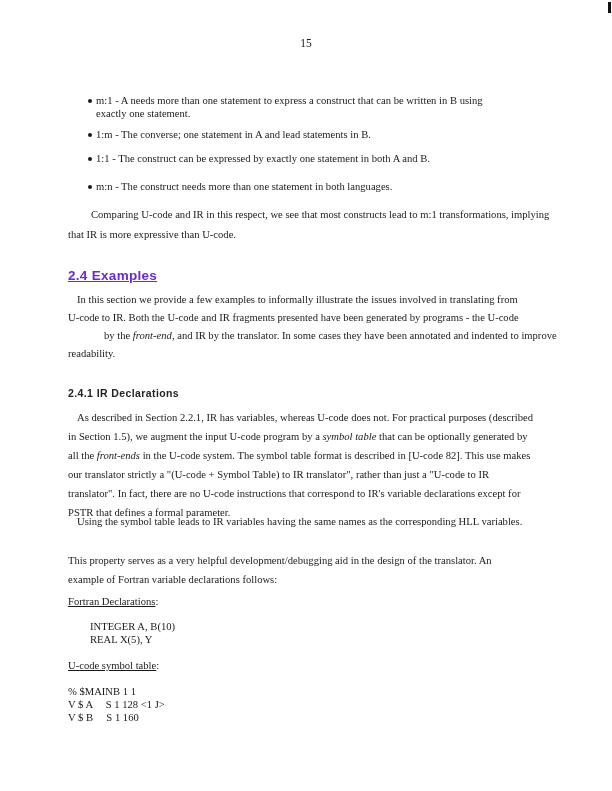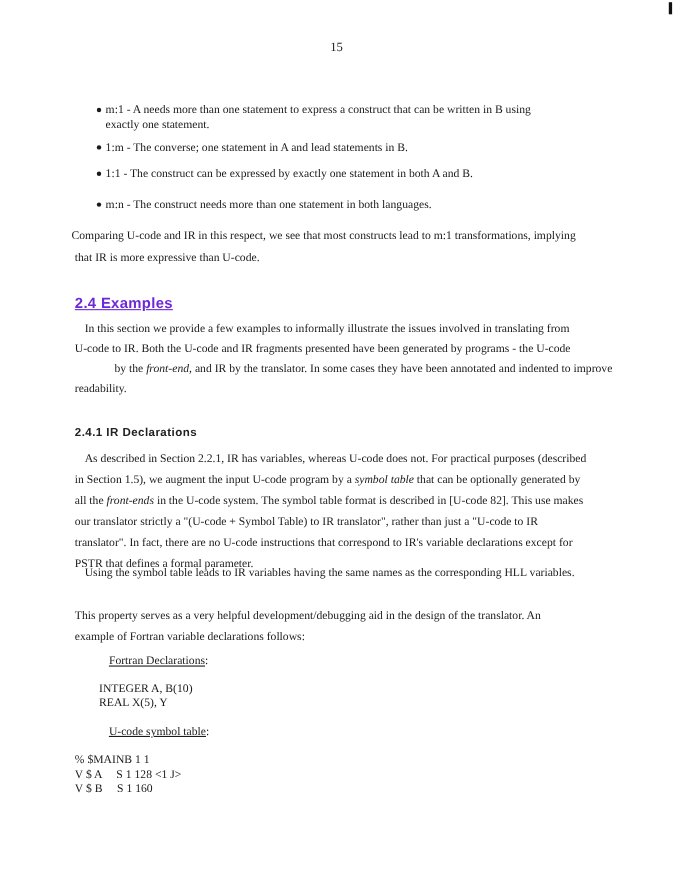--- a/index.html
+++ b/index.html
@@ -5,21 +5,21 @@
     html, body { margin:0; padding:0; background:#ffffff; }
     body { width:612px; height:791px; position:relative; overflow:hidden;
       font-family:"Liberation Serif", serif; color:#1a1a1a; }
     .abs { position:absolute; white-space:nowrap; }
     .serif { font-family:"Liberation Serif", serif; font-size:10.6px; }
     .sans { font-family:"Liberation Sans", sans-serif; }
     .pagenum { left:0; width:612px; text-align:center; top:37px; font-size:11.5px; }
     .bullet-dot { display:inline-block; width:4px; height:4px; border-radius:50%; background:#1a1a1a; margin-right:4px; vertical-align:middle; position:relative; top:-1px; }
     .h2 { font-size:13.5px; font-weight:bold; letter-spacing:0.3px; color:#6d28d9;text-decoration:underline; }
     .h3 { font-size:10.5px; font-weight:bold; letter-spacing:0.4px; color:#222; }
-    .u { text-decoration:underline;margin-left:31px; }
+    .u { text-decoration:underline; }
     i { font-style:italic; }
     .edge-mark { position:absolute; left:608px; top:2px; width:3px; height:11px; background:#111; }
   </style>
 </head>
 <body>
 
 <div class="edge-mark"></div>
 
 <div class="abs pagenum serif">15</div>
 
@@ -33,21 +33,21 @@
 </div>
 
 <div class="abs serif" style="left:88px; top:153px;">
   <span class="bullet-dot"></span><span>1:1</span><span> - The construct can be expressed by exactly one statement in both A and B.</span>
 </div>
 
 <div class="abs serif" style="left:88px; top:181px;">
   <span class="bullet-dot"></span><span>m:n</span><span> - The construct needs more than one statement in both languages.</span>
 </div>
 
-<div class="abs serif" style="left:65px; top:209px;">Comparing U-code and IR in this respect, we see that most constructs lead to m:1 transformations, implying</div>
+<div class="abs serif" style="left:91px; top:209px;">Comparing U-code and IR in this respect, we see that most constructs lead to m:1 transformations, implying</div>
 <div class="abs serif" style="left:68px; top:229px;text-align:right;">that IR is more expressive than U-code.</div>
 
 <div class="abs sans h2" style="left:68px; top:268px;">2.4 Examples</div>
 <div class="abs serif" style="left:77px; top:294px;">In this section we provide a few examples to informally illustrate the issues involved in translating from</div>
 <div class="abs serif" style="left:68px; top:312px;">U-code to IR.  Both the U-code and IR fragments presented have been generated by programs - the U-code</div>
 <div class="abs serif" style="left:68px; top:330px;padding-left:36px;"><span>by the </span><i>front-end</i><span>, and IR by the translator.  In some cases they have been annotated and indented to improve</span></div>
 <div class="abs serif" style="left:68px; top:348px;">readability.</div>
 
 <div class="abs sans h3" style="left:68px; top:387px;">2.4.1 IR Declarations</div>
 <div class="abs serif" style="left:77px; top:412px;">As described in Section 2.2.1, IR has variables, whereas U-code does not.  For practical purposes (described</div>

